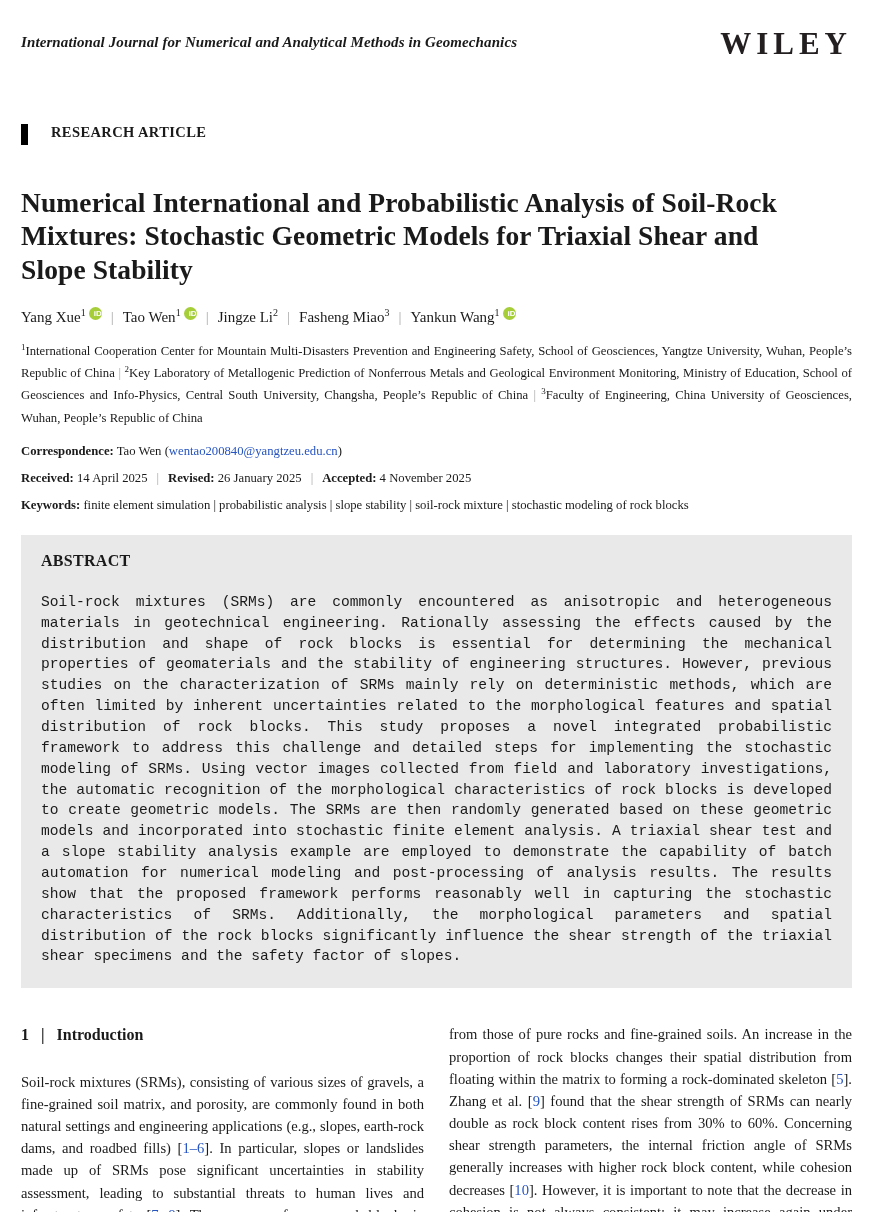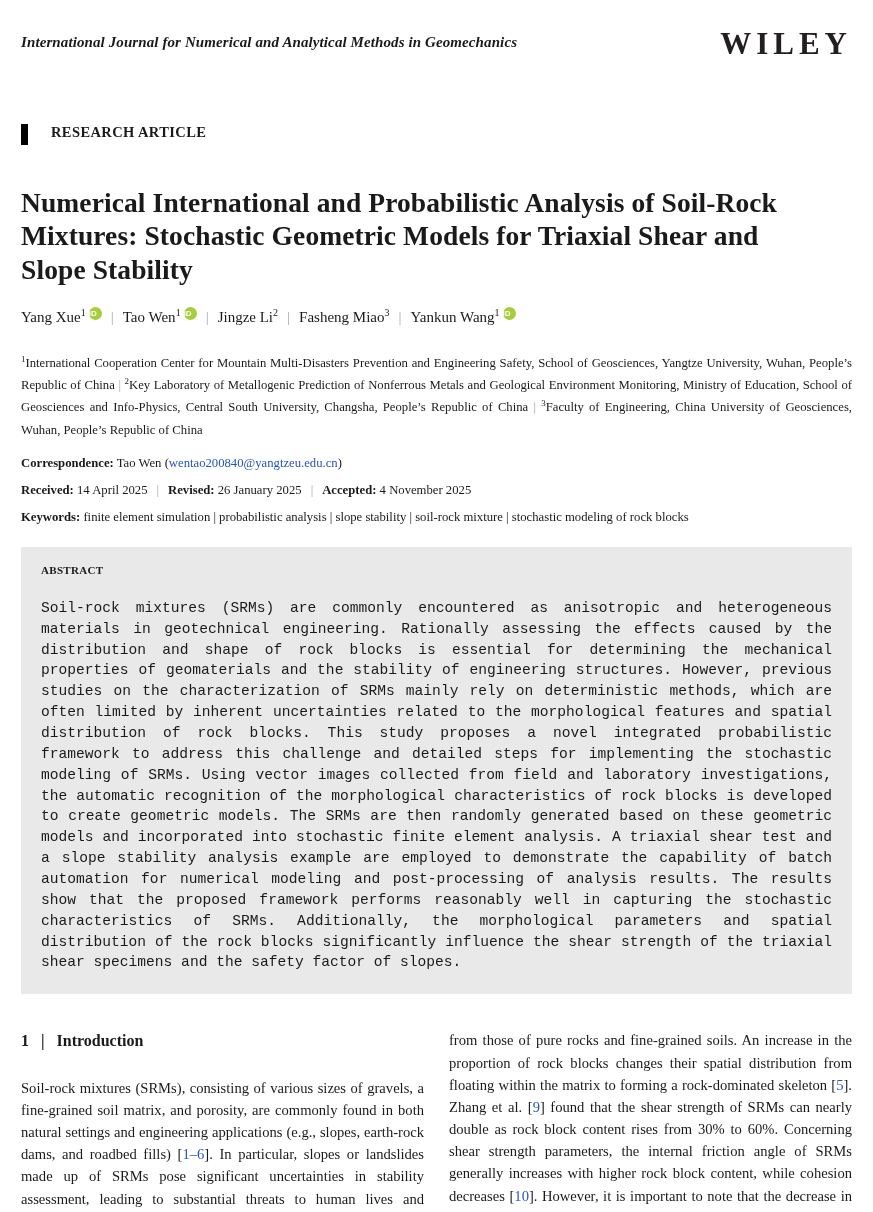--- a/index.html
+++ b/index.html
@@ -31,37 +31,37 @@
   .badge-label{font-size:14.5px;font-weight:bold;letter-spacing:.4px;}
 
   
   .title{margin-top:41px;font-size:27.5px;font-weight:bold;line-height:1.21;max-width:800px;letter-spacing:.1px;}
   .authors{margin-top:21px;font-size:15px;}
   .authors sup{font-size:10px;}
   .orcid-icon{
     display:inline-block;width:13px;height:13px;border-radius:50%;
     background:var(--orcid);color:#fff;
     font-family:"Liberation Sans", sans-serif;font-size:8px;font-weight:bold;
-    text-align:left;line-height:13px;vertical-align:super;margin-left:3px;
+    text-align:right;line-height:13px;vertical-align:super;margin-left:3px;
   }
   .sep{color:var(--sep);margin:0 9px;font-weight:normal;}
   .sep2{color:var(--sep);}
 
   
-  .affiliations{margin-top:26px;font-size:12.7px;line-height:1.74;text-align:justify;}
+  .affiliations{margin-top:14px;font-size:12.7px;line-height:1.74;text-align:justify;}
   .affiliations sup{font-size:9px;}
   .meta-line{margin-top:15px;font-size:12.7px;}
   .meta-line + .meta-line{margin-top:12px;}
   .b{font-weight:bold;}
   .link{color:var(--blue);}
   .cite{color:var(--blue);}
 
   
   .abstract{margin-top:22px;background:var(--abs-bg);padding:17px 20px 21px 20px;}
-  .abstract-heading{font-size:11px;font-weight:bold;letter-spacing:.3px;}
+  .abstract-heading{font-size:16px;font-weight:bold;letter-spacing:.3px;}
   .abstract-text{margin-top:22px;font-size:14.6px;line-height:1.43;text-align:justify;font-family:Liberation Mono, monospace;}
 
   
   .columns{margin-top:35px;display:flex;gap:25px;}
   .col{flex:1;font-size:14.6px;line-height:1.52;text-align:justify;}
   .section-heading{font-size:16px;font-weight:bold;margin-bottom:23px;text-align:left;}
   .hsep{margin:0 12px;}
 
   
   .dashed-rule{margin-top:29px;height:2px;

